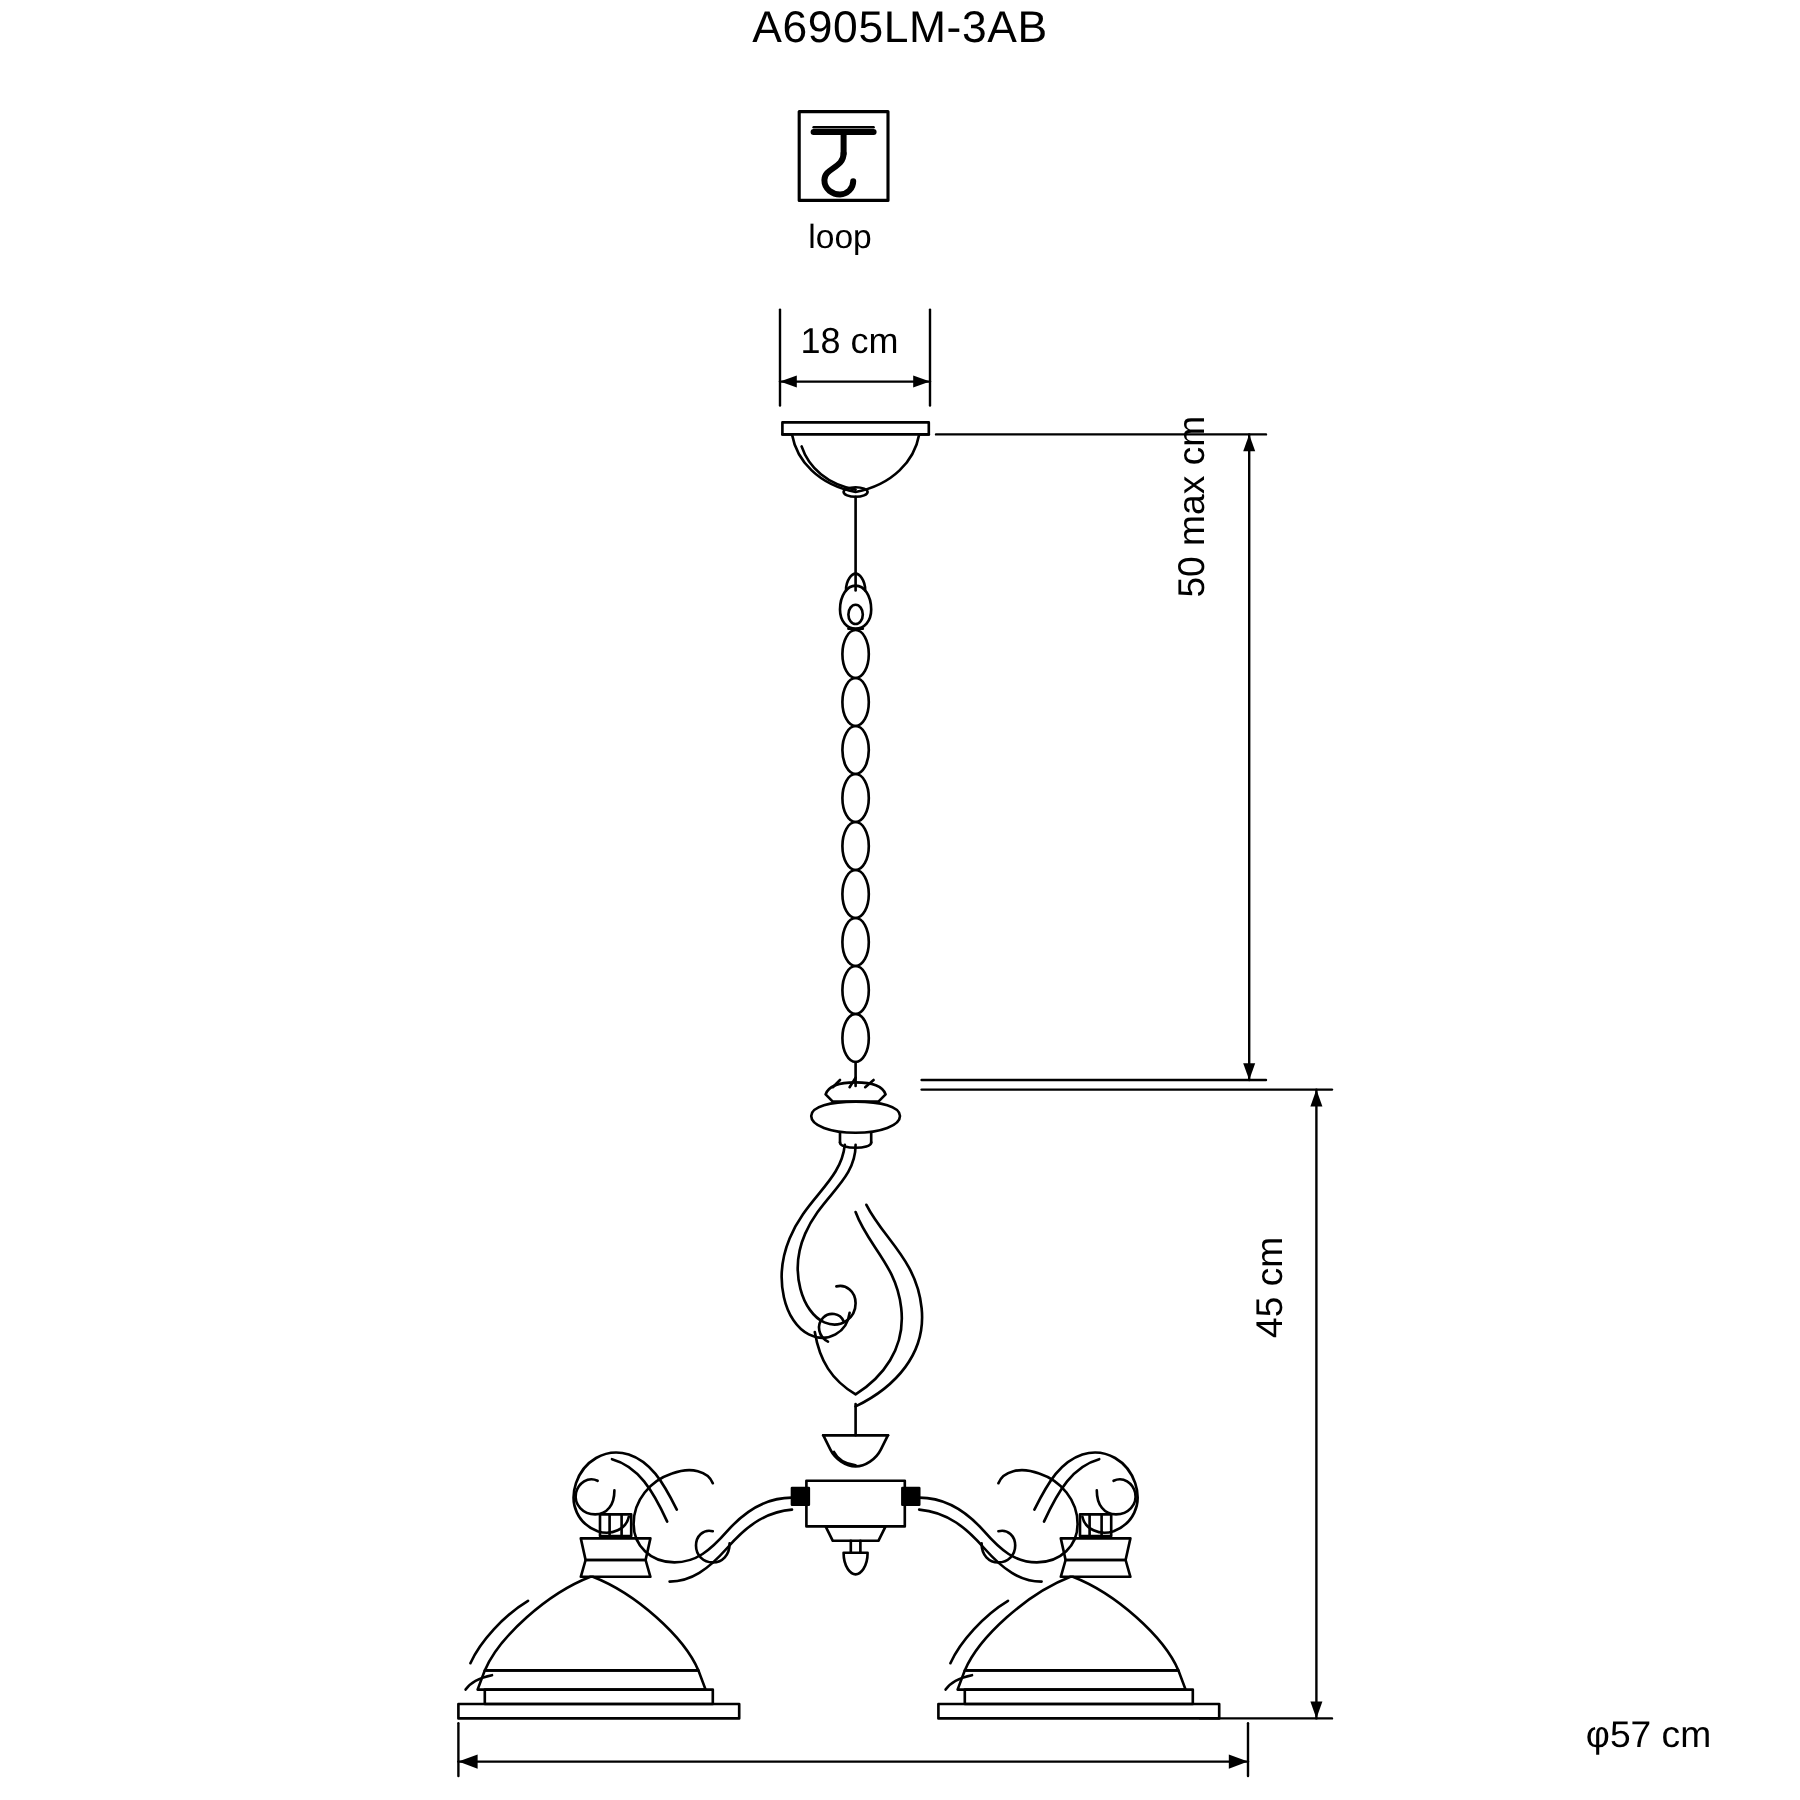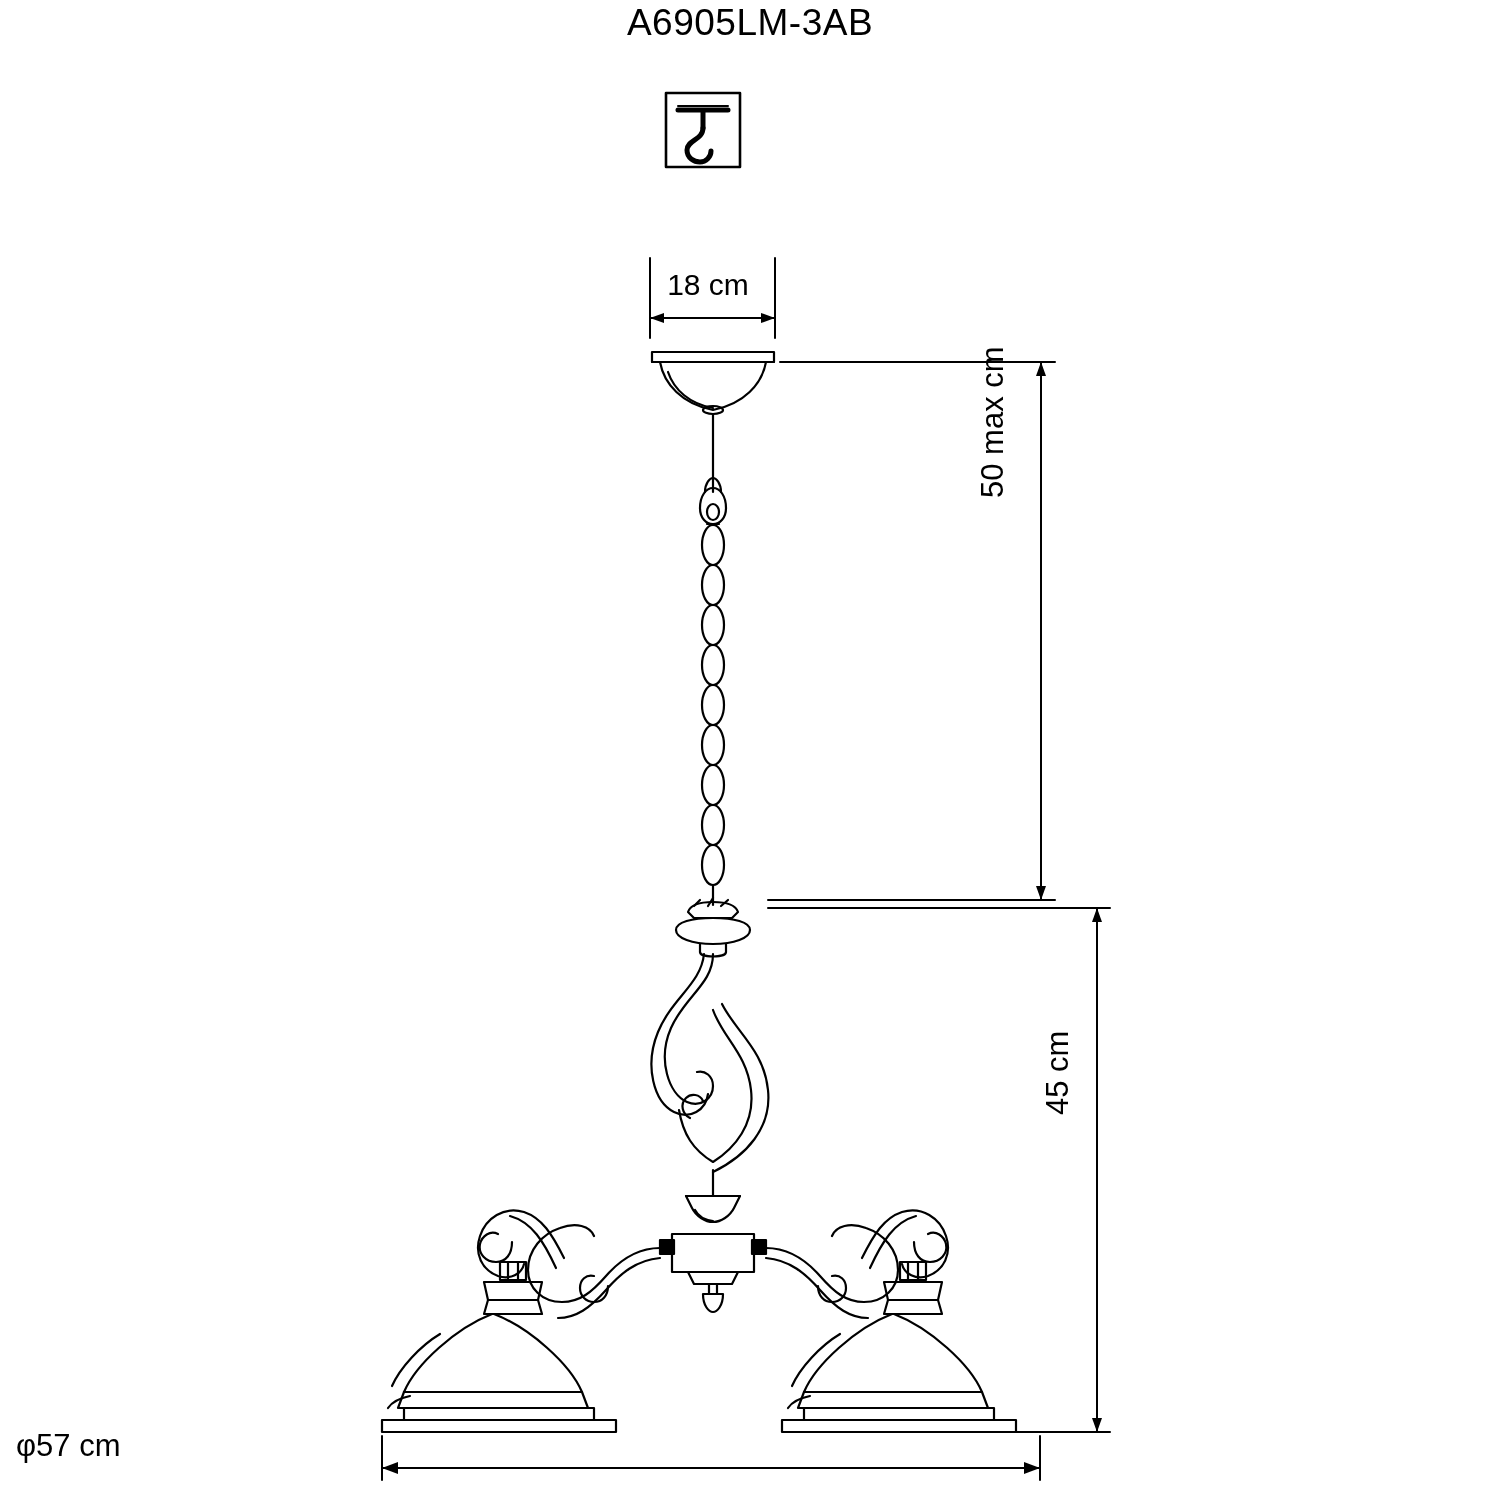--- a/index.html
+++ b/index.html
@@ -55,33 +55,34 @@
   }
   #dim-right-lower-label {
     top: 1115px;
     left: 1040px;
     font-size: 31px;
     transform: rotate(-90deg);
     transform-origin: left top;
   }
   #dim-bottom-label {
     top: 1428px;
-    left: 16px;
+    left: 4px;
     width: 1422px;
-    text-align: left;
+    text-align: right;
     font-size: 31px;
   }
   svg { position: absolute; top: 0; left: 0; }
 </style>
 </head>
 <body>
 
 <div id="sheet">
 
   <div class="lbl" id="title">A6905LM-3AB</div>
+  <div class="lbl" id="loop-label">loop</div>
   <div class="lbl" id="dim-top-label">18 cm</div>
   <div class="lbl" id="dim-right-upper-label">50 max cm</div>
   <div class="lbl" id="dim-right-lower-label">45 cm</div>
   <div class="lbl" id="dim-bottom-label">φ57 cm</div>
 
   <svg width="1500" height="1500" viewBox="0 0 1500 1500">
     <g fill="none" stroke="#000000" stroke-width="2.2" stroke-linecap="round" stroke-linejoin="round">
 
       <g>
         <rect x="666" y="93" width="74" height="74" stroke-width="2.6"></rect>

